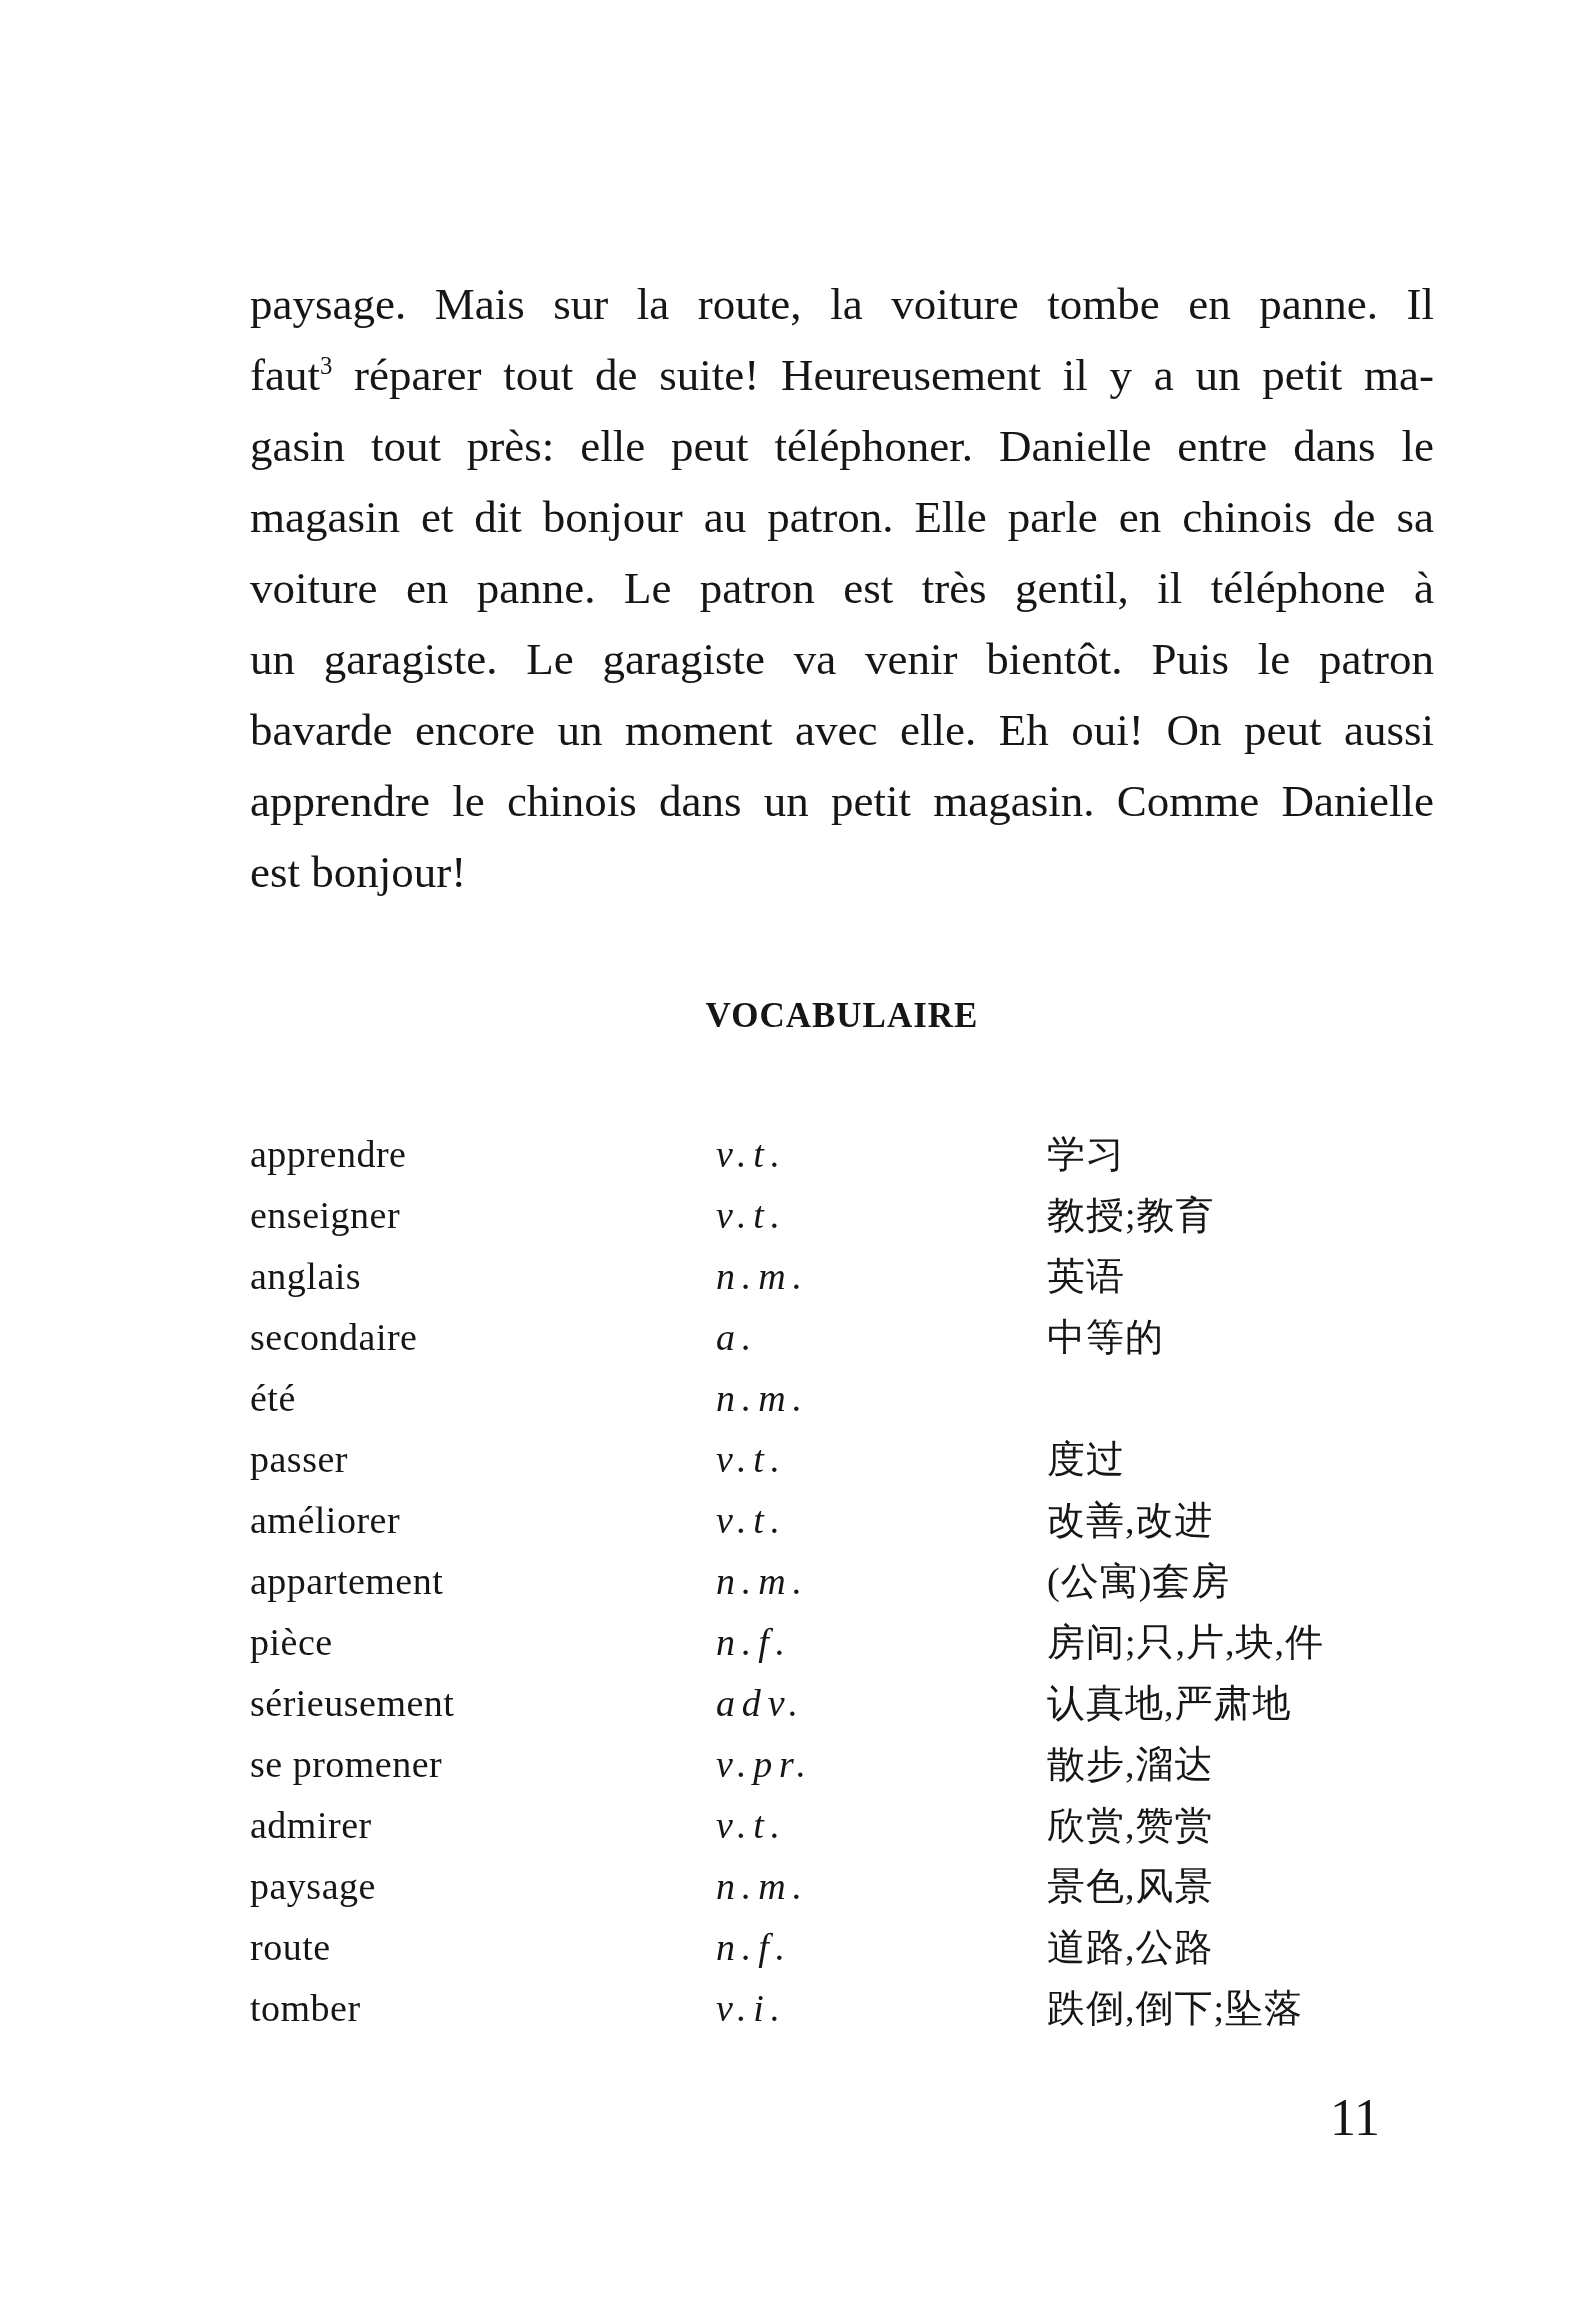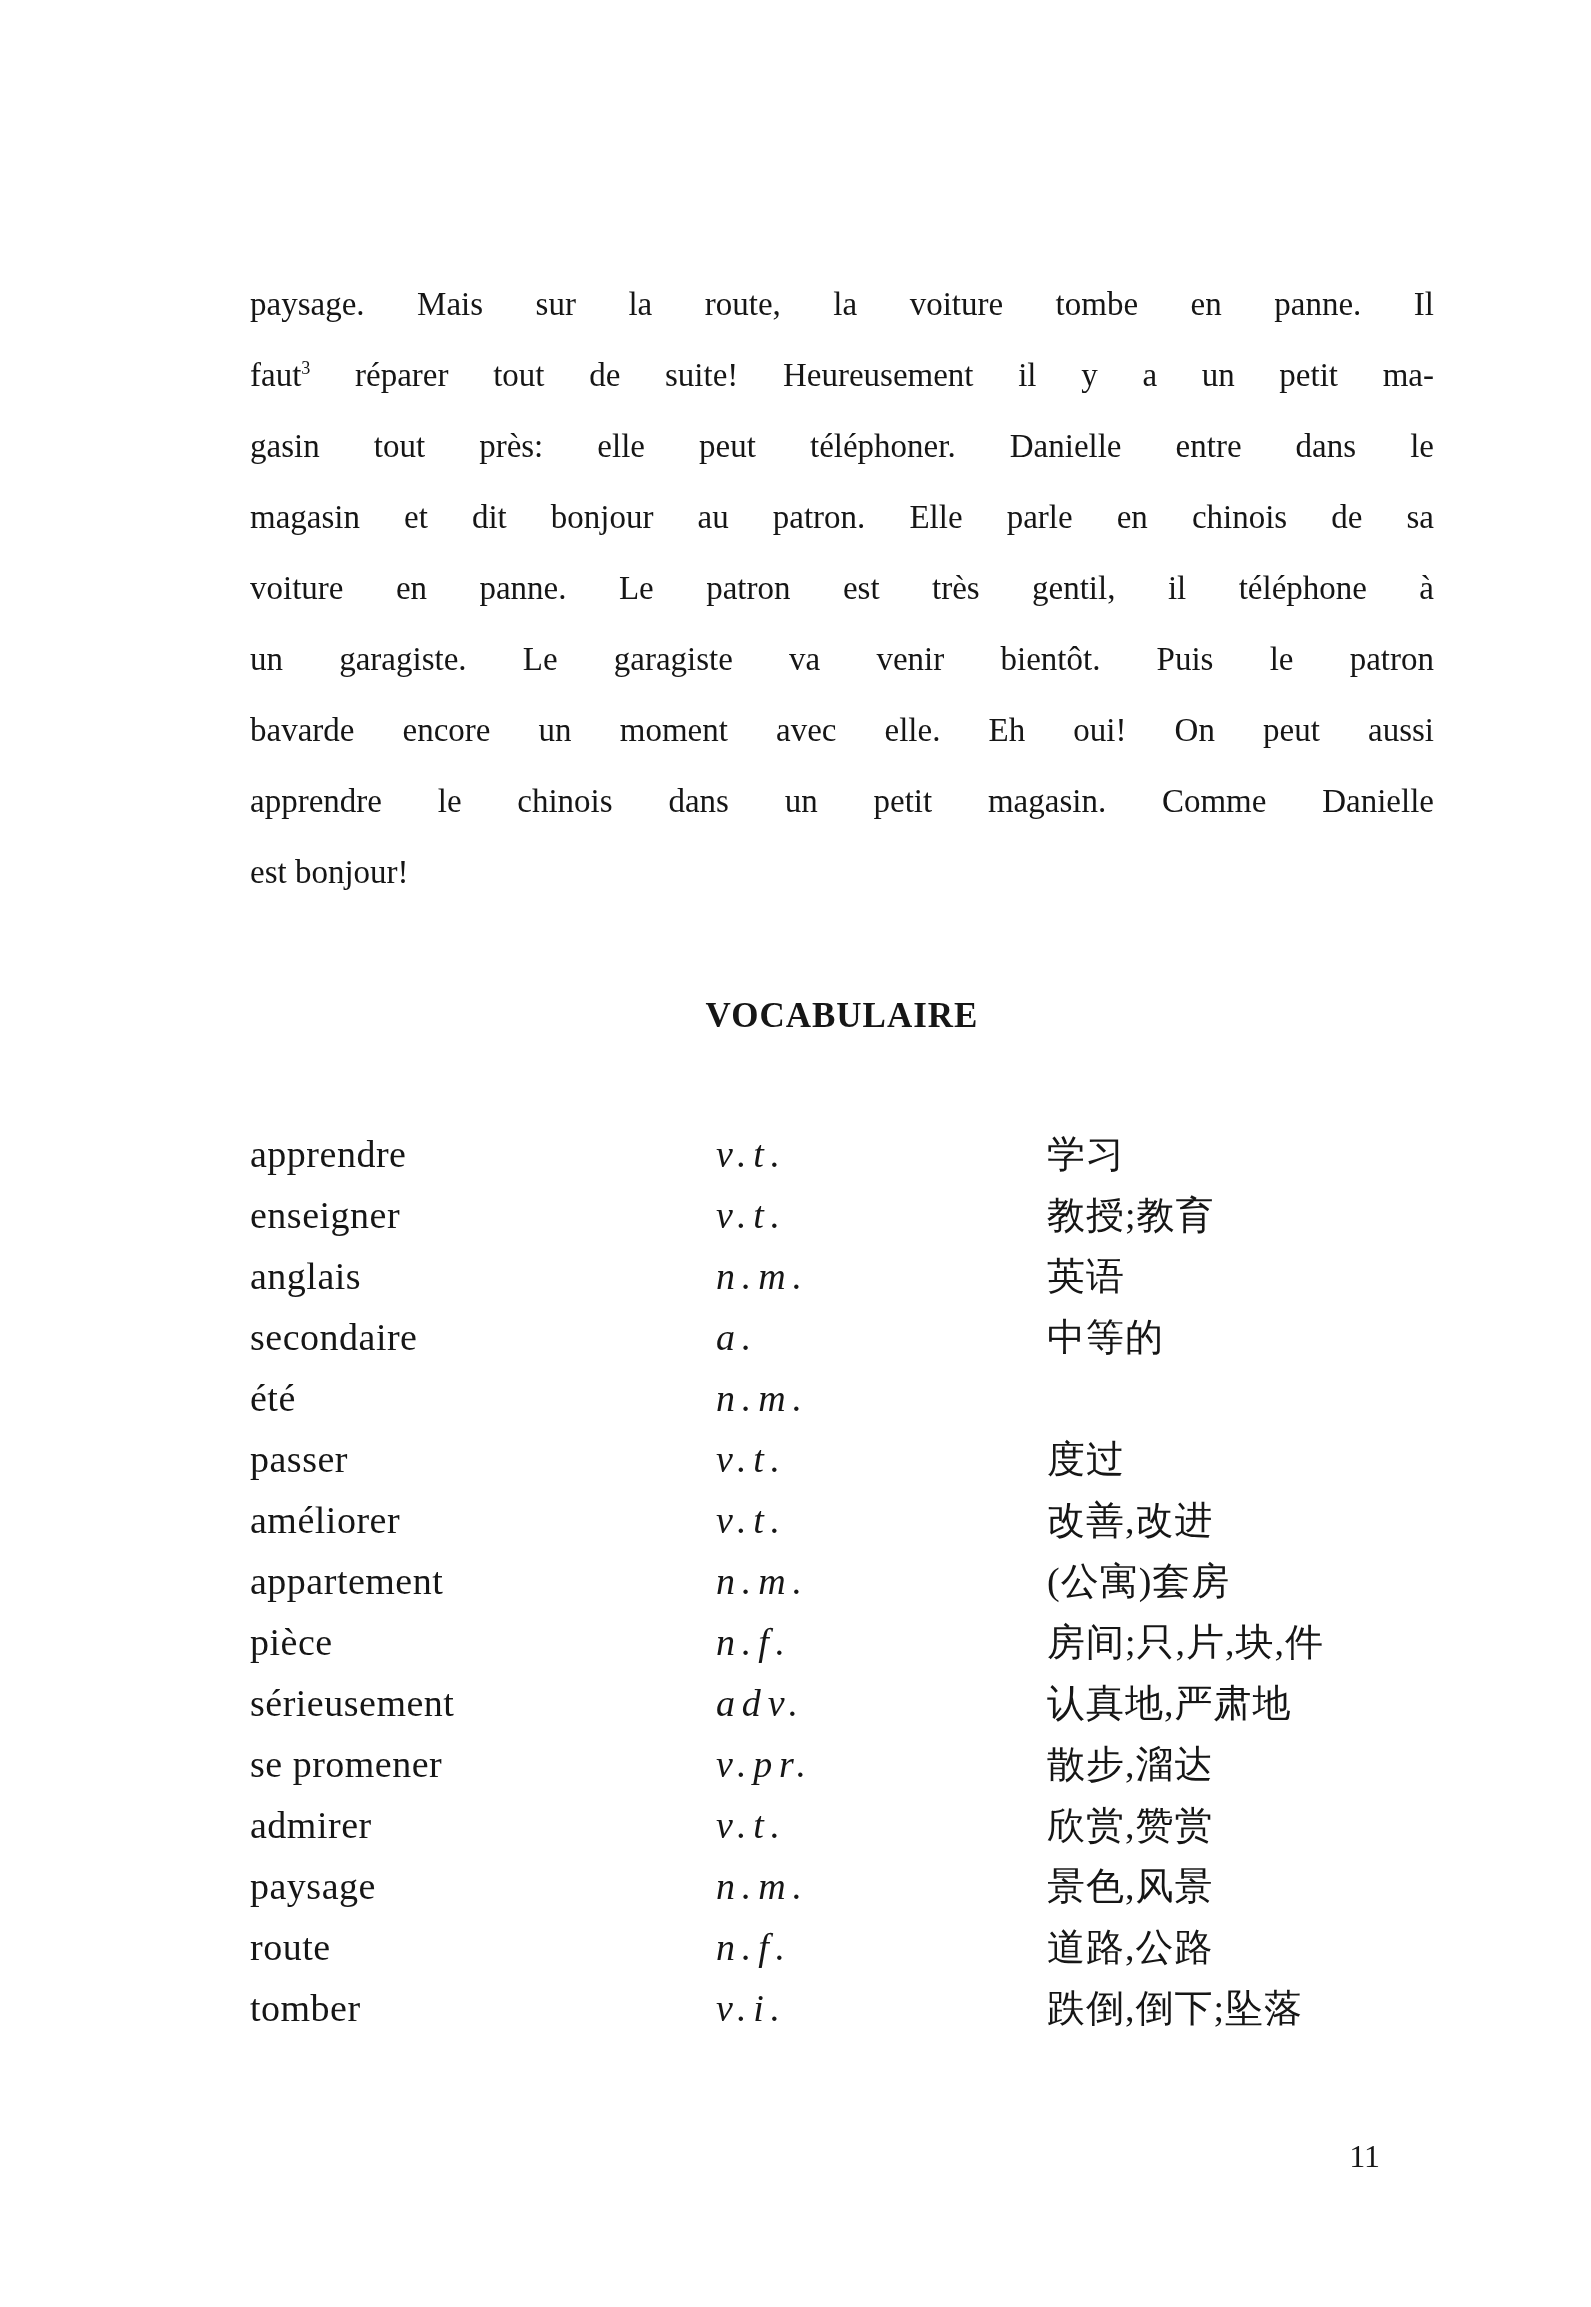--- a/index.html
+++ b/index.html
@@ -16,21 +16,21 @@
     color: #161616;
     overflow: hidden;
   }
   .content {
     position: absolute;
     left: 250px;
     top: 269px;
     width: 1184px;
   }
   .para-line {
-    font-size: 33px;
+    font-size: 45px;
     line-height: 71px;
     white-space: nowrap;
   }
   .para-line.justify {
     white-space: normal;
     text-align: justify;
     text-align-last: justify;
   }
   .para-line sup {
     font-size: 55%;
@@ -63,23 +63,22 @@
     letter-spacing: 0.18em;
   }
   .vocab-meaning {
     font-family: "Liberation Serif", "DejaVu Serif", serif;
     letter-spacing: 1px;
   }
   .page-number {
     position: absolute;
     top: 2094px;
     right: 211px;
-    font-size: 32px;
+    font-size: 52px;
     line-height: 48px;
-    margin-top: 38px;
   }
 </style>
 </head>
 <body>
 
 <div class="page">
   <div class="content">
 
     <div class="body-text">
       <div class="para-line justify">paysage. Mais sur la route, la voiture tombe en panne. Il</div>

